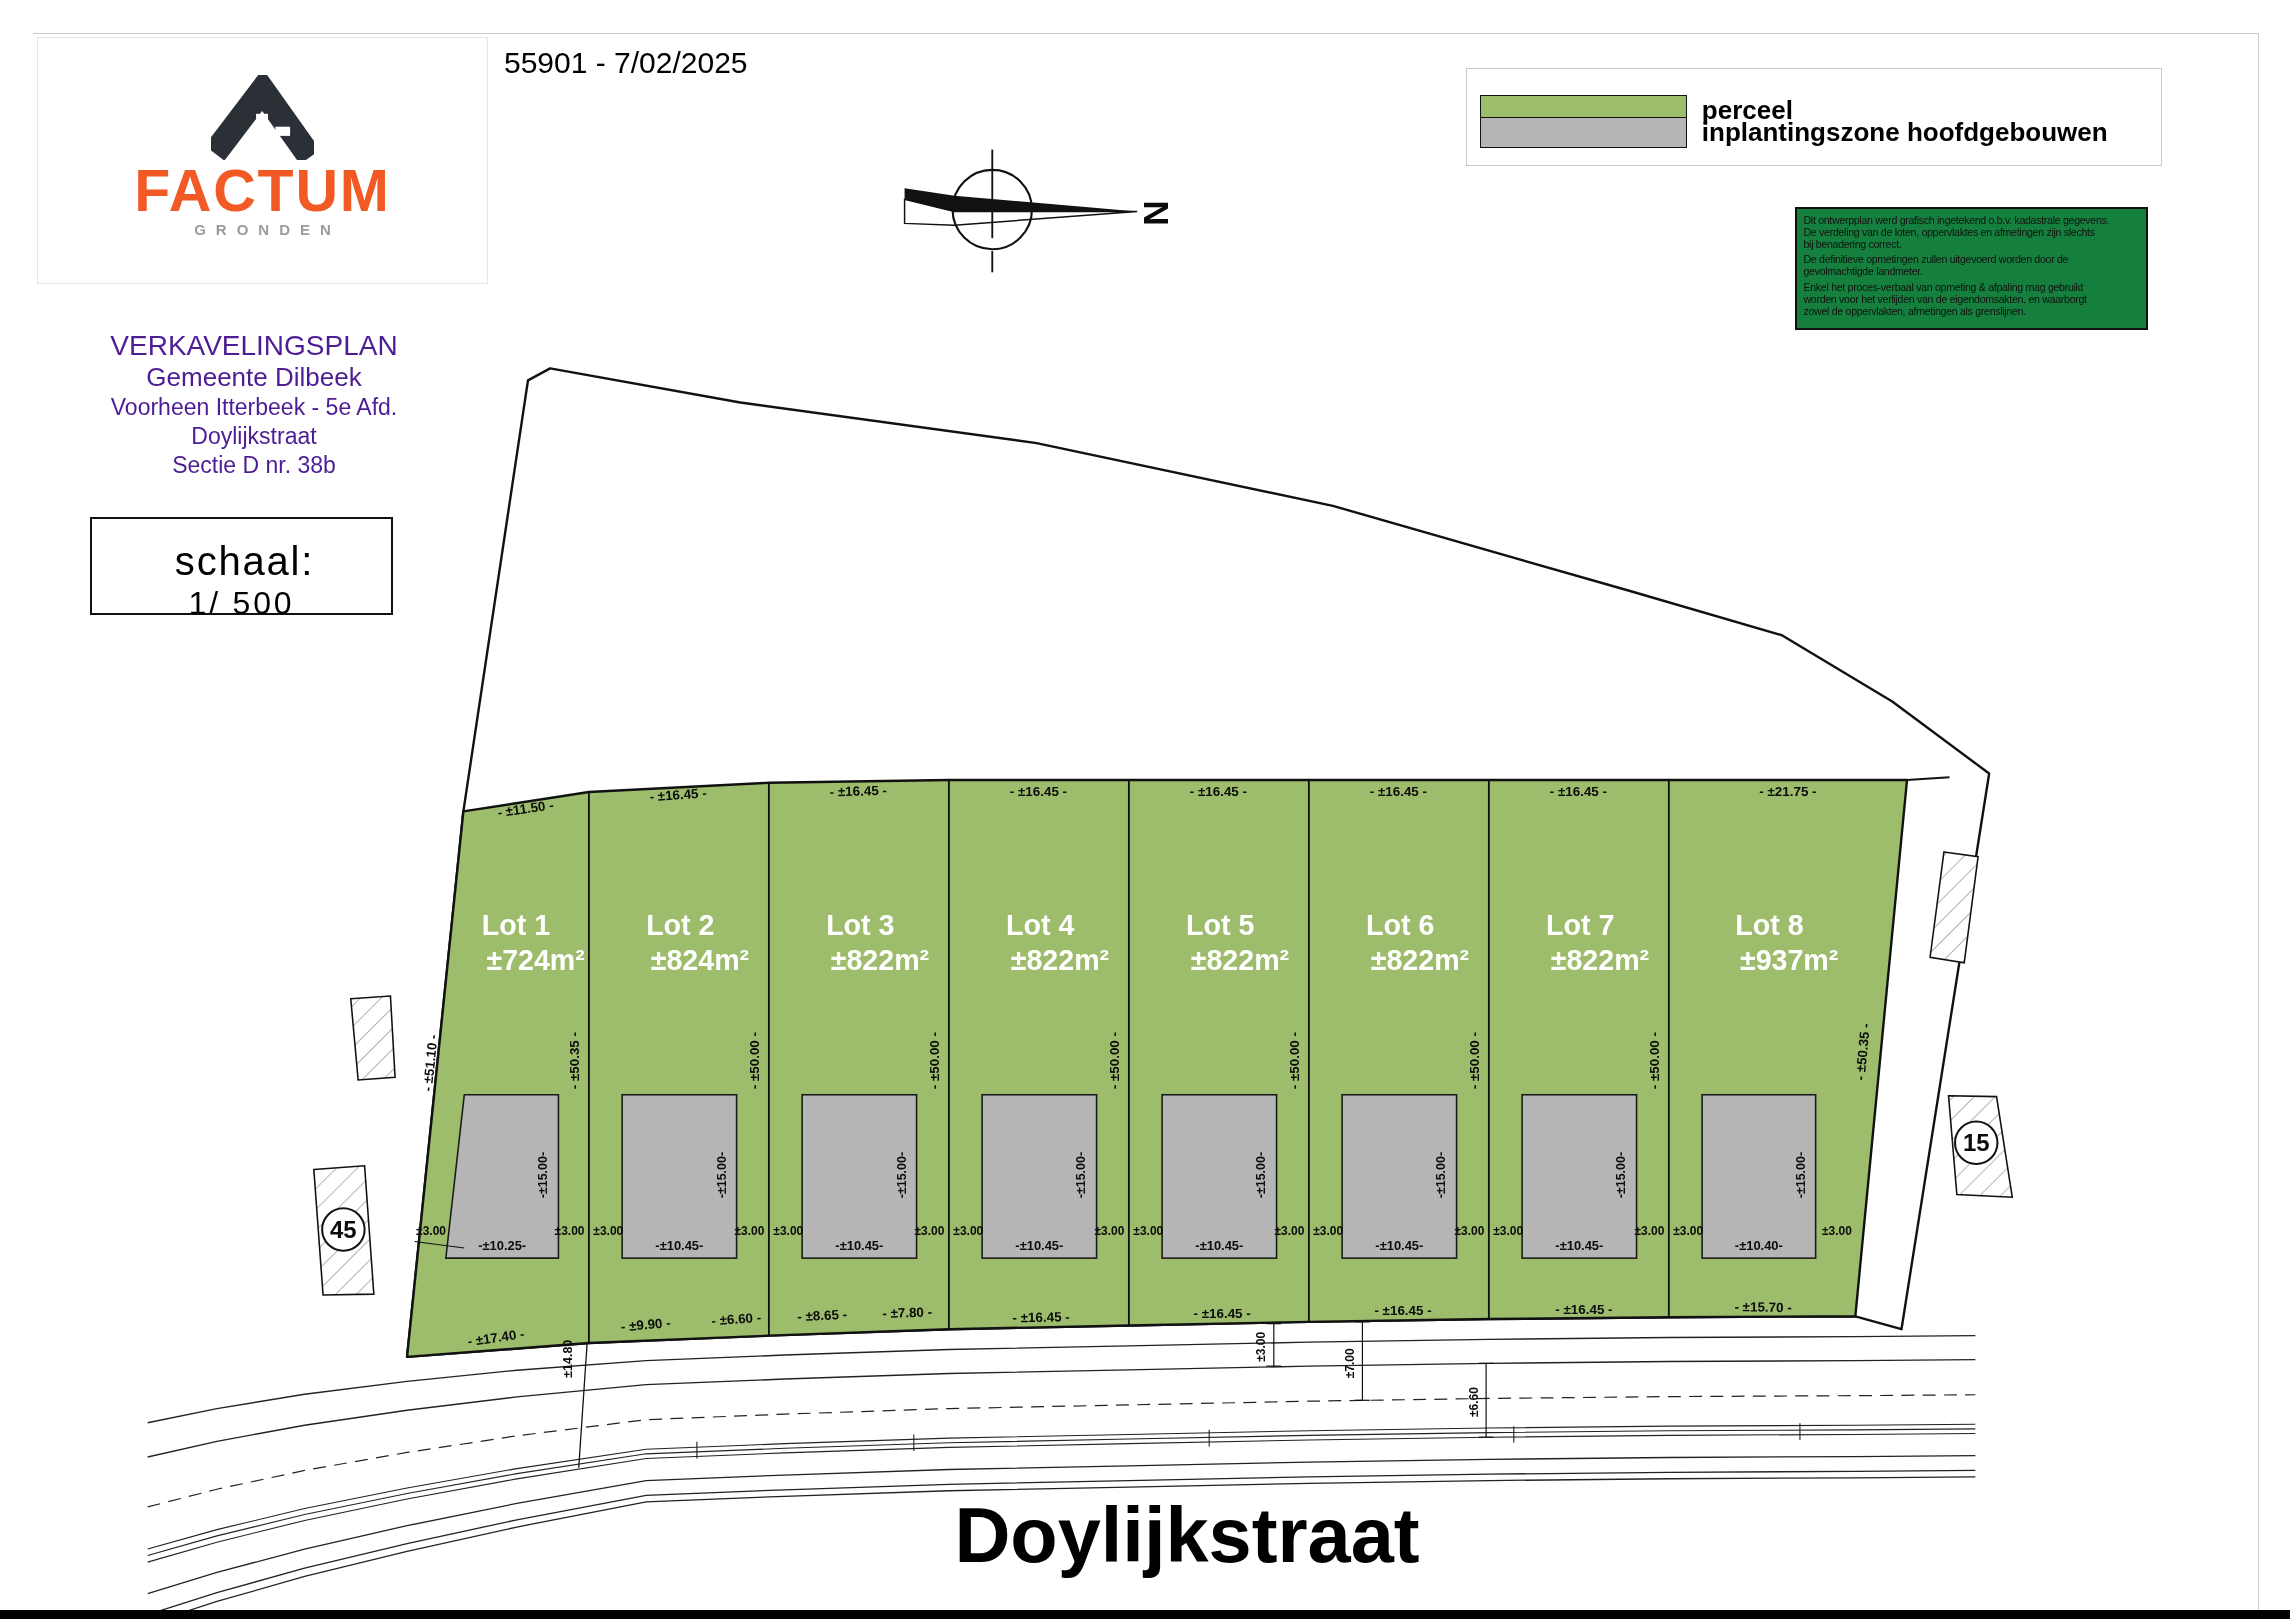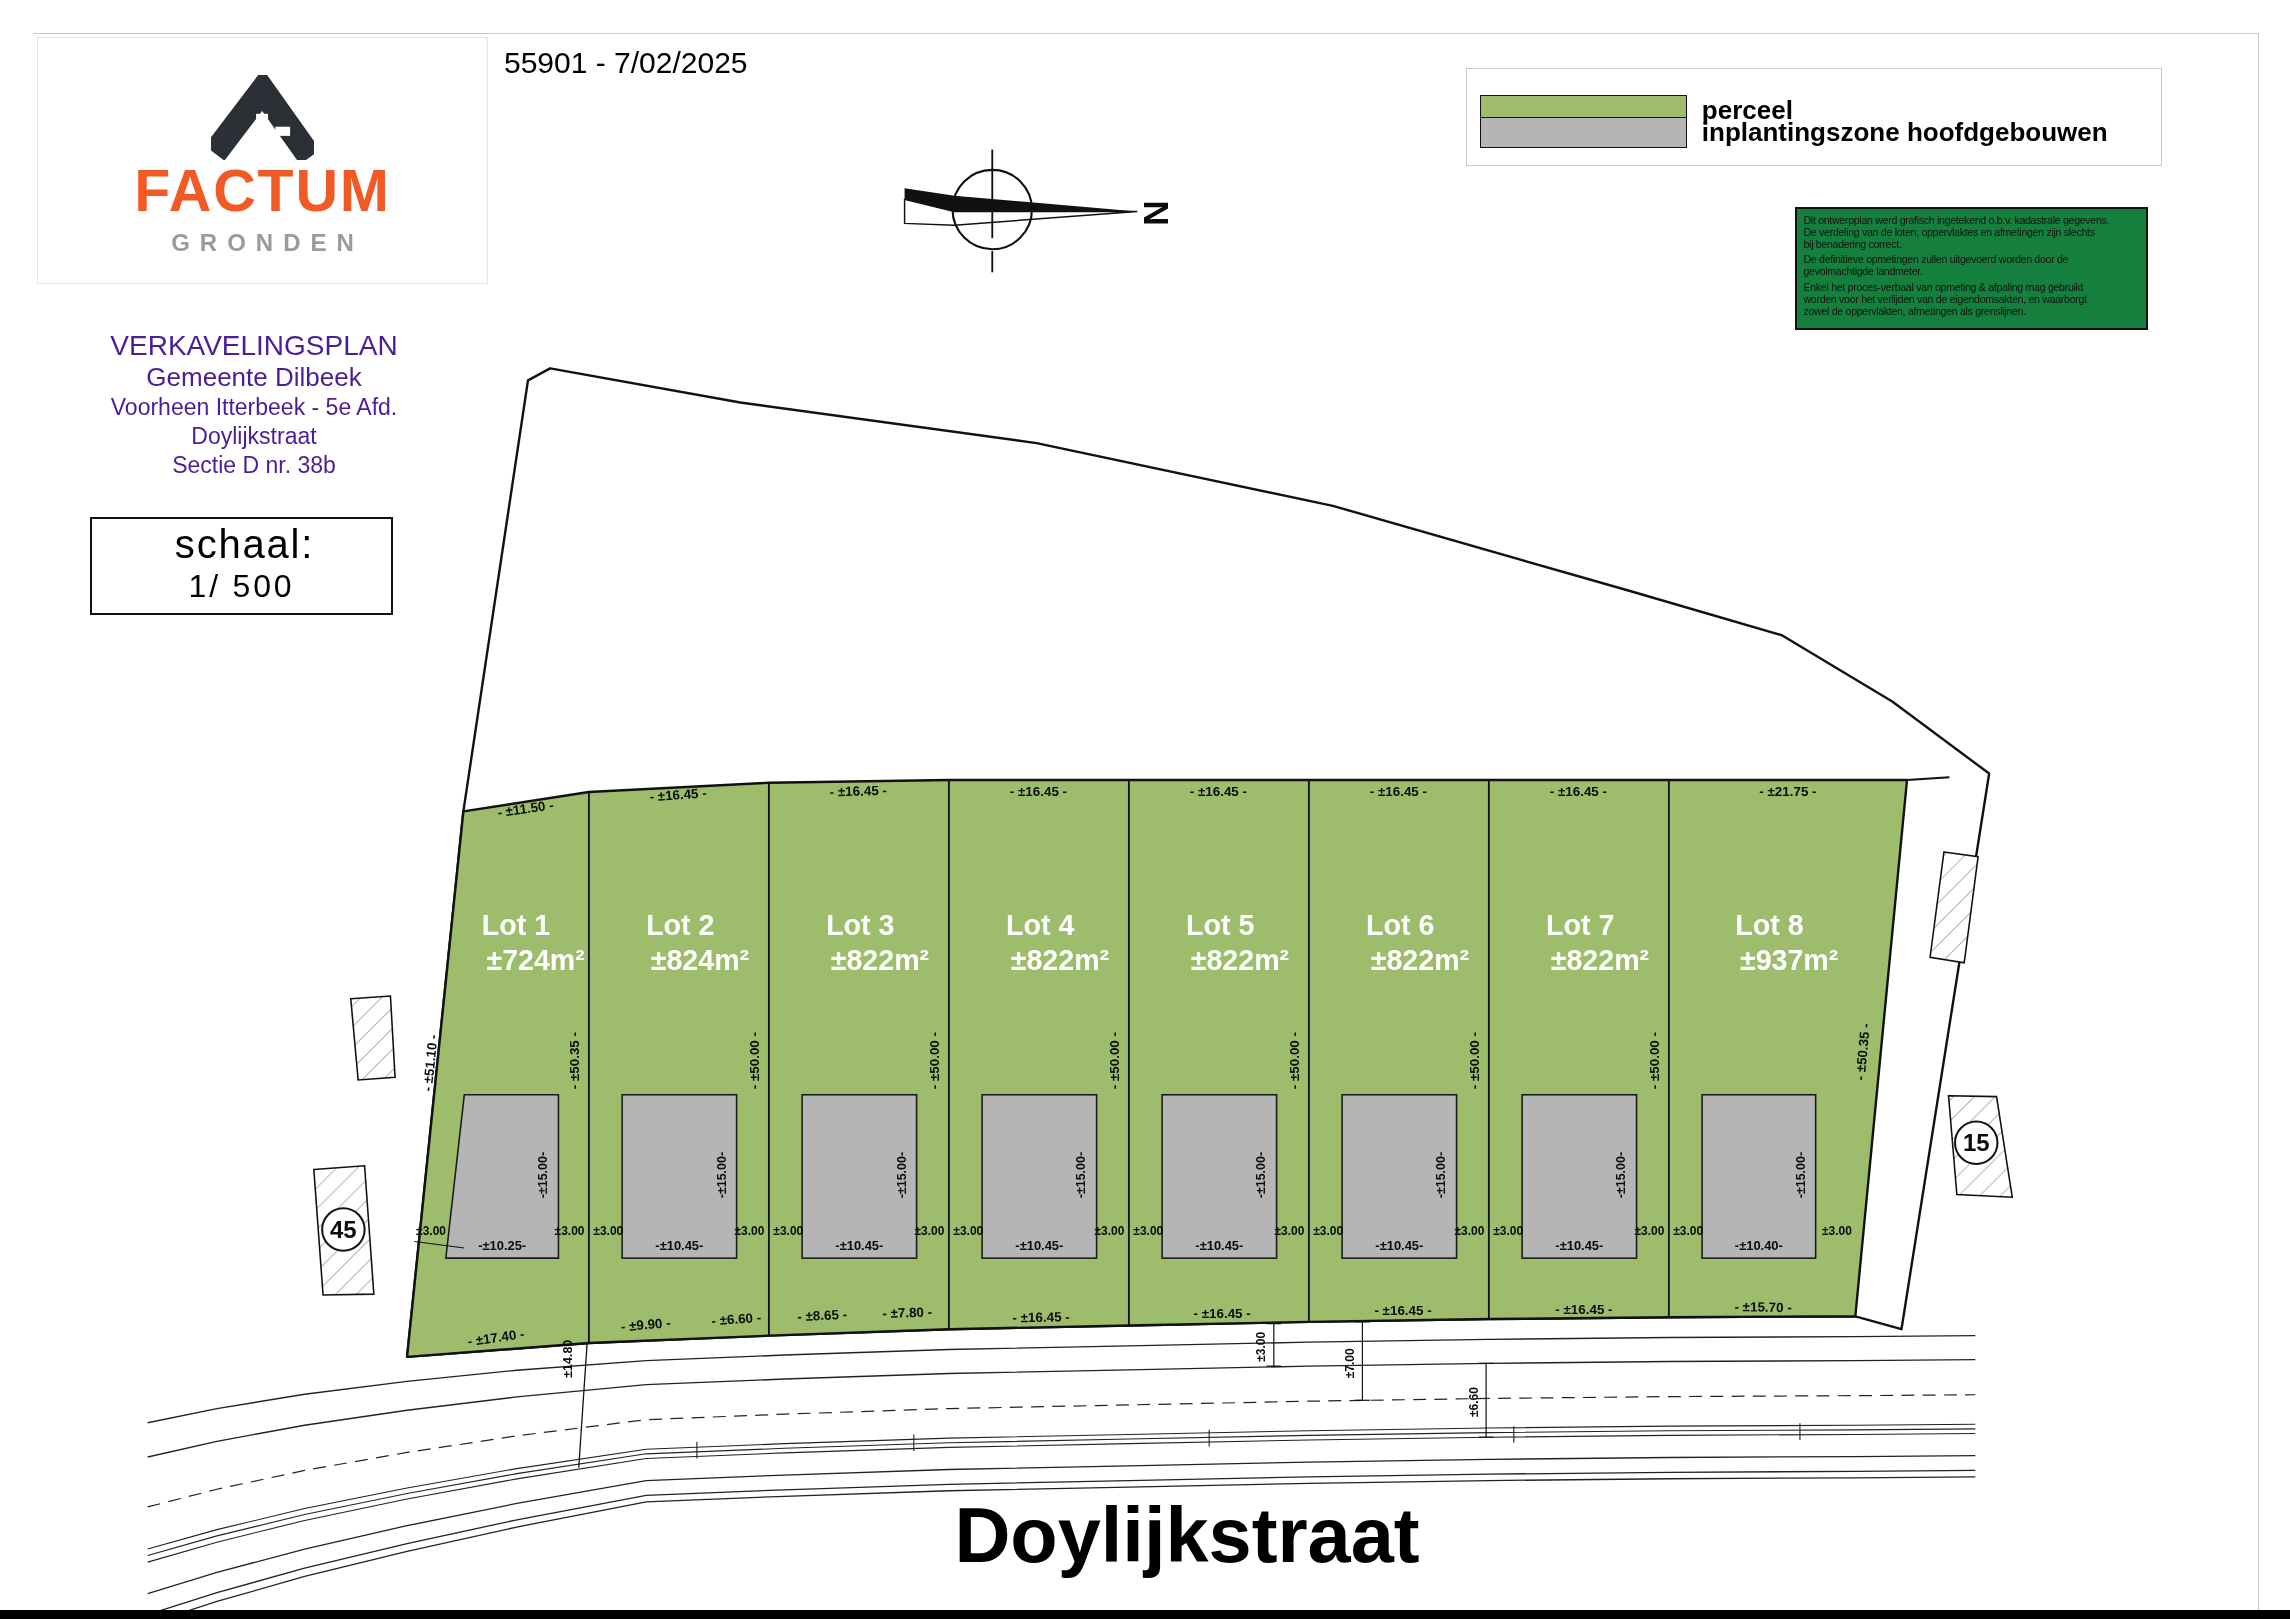--- a/index.html
+++ b/index.html
@@ -6,42 +6,42 @@
   .sheet{
     position:relative;width:2291px;height:1620px;background:#ffffff;
     font-family:"Liberation Sans", sans-serif;overflow:hidden;
   }
   .abs{position:absolute;}
   
   .logo-box{left:37px;top:37px;width:449px;height:245px;border:0.9px solid #e4e4e4;
     display:flex;flex-direction:column;align-items:center;justify-content:flex-start;background:#fff;}
   .logo-icon{margin-top:37px;}
   .brand{font-size:59px;font-weight:bold;letter-spacing:1.8px;line-height:59px;margin-top:1.8px;}
-  .subbrand{font-size:24px;font-weight:bold;letter-spacing:10px;margin-top:8px;text-indent:10px;}
+  .subbrand{font-size:15px;font-weight:bold;letter-spacing:10px;margin-top:0;text-indent:10px;}
   
   .header-title{left:504px;top:46px;font-size:30px;font-weight:normal;color:#000;}
   
   .legend-box{left:1466px;top:68px;width:694px;height:96px;border:1.4px solid #c9c9c9;background:#fff;}
   .legend-row{position:absolute;left:13px;height:35px;display:flex;align-items:center;}
   .legend-swatch{width:207px;height:31px;border:1.8px solid #111;box-sizing:border-box;flex:0 0 auto;}
   .legend-label{font-size:26px;font-weight:bold;color:#000;margin-left:14.8px;white-space:nowrap;}
   
   .disclaimer-box{left:1795px;top:207px;width:353px;height:123px;border:2.3px solid #111;
     box-sizing:border-box;padding:4.6px 6.5px;background:#15803d;}
   .disclaimer-box p{margin:0 0 3.7px 0;font-size:10.6px;line-height:12px;letter-spacing:-0.3px;color:#111;}
   .disclaimer-box p:last-child{margin-bottom:0;}
   
   .title-block{left:37px;top:329px;width:434px;text-align:center;color:#4c1d95;}
   .tb-l1{font-size:28px;line-height:33px;}
   .tb-l2{font-size:26px;line-height:31px;}
   .tb-l3,.tb-l4,.tb-l5{font-size:23px;line-height:29px;}
   
   .scale-box{left:90px;top:517px;width:303px;height:98px;border:2.3px solid #111;box-sizing:border-box;
     text-align:center;background:#fff;}
-  .scale-label{font-size:40px;line-height:48px;margin-top:1px;letter-spacing:1.8px;padding-left:6px;}
+  .scale-label{font-size:40px;line-height:48px;margin-top:18px;letter-spacing:1.8px;padding-left:6px;}
   .scale-value{font-size:32px;line-height:37px;letter-spacing:2.8px;}
   
   .frame-top{left:33px;top:33px;width:2226px;height:0;border-top:1.4px solid #cccccc;}
   .frame-right{left:2258px;top:33px;width:0;height:1577px;border-left:1.4px solid #cccccc;}
   .bottom-bar{left:0;top:1610px;width:2291px;height:10px;background:#000;}
   svg text{font-family:"Liberation Sans", sans-serif;}
 </style>
 </head>
 <body>
 

